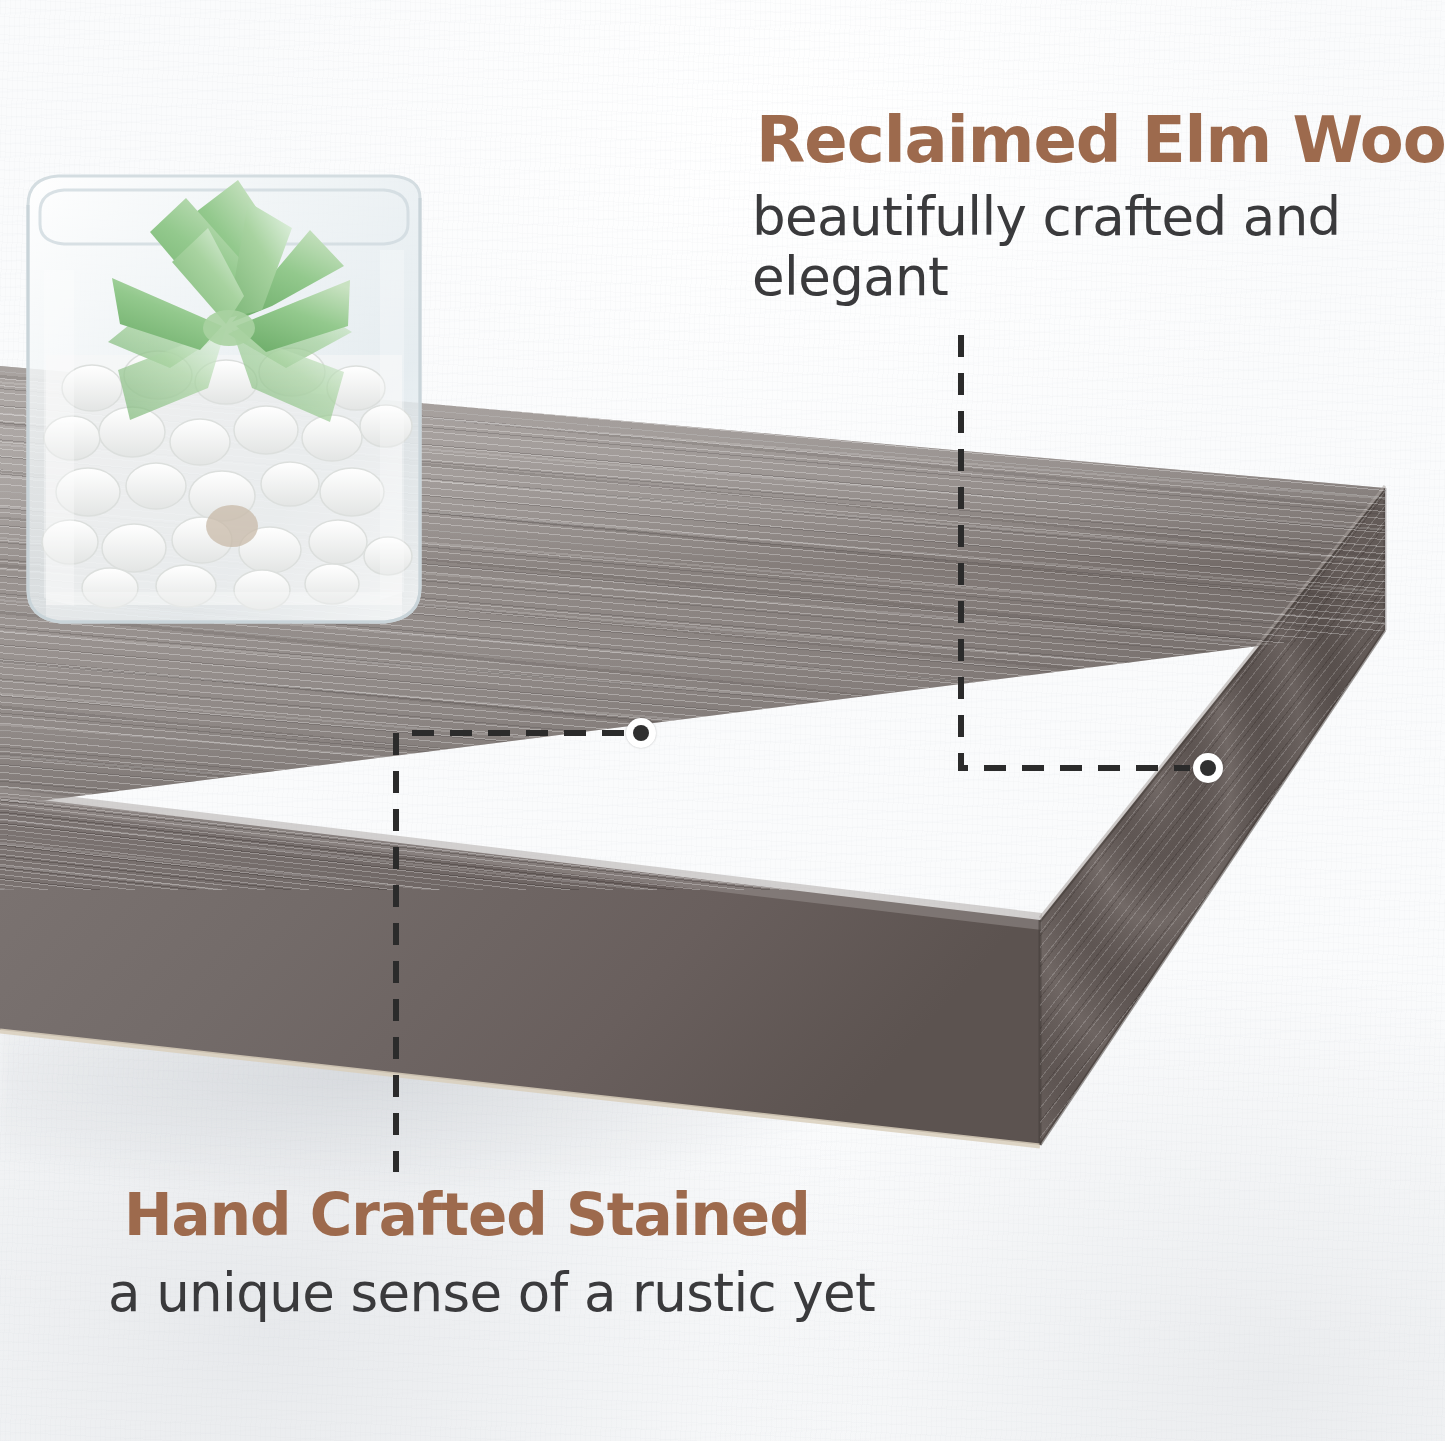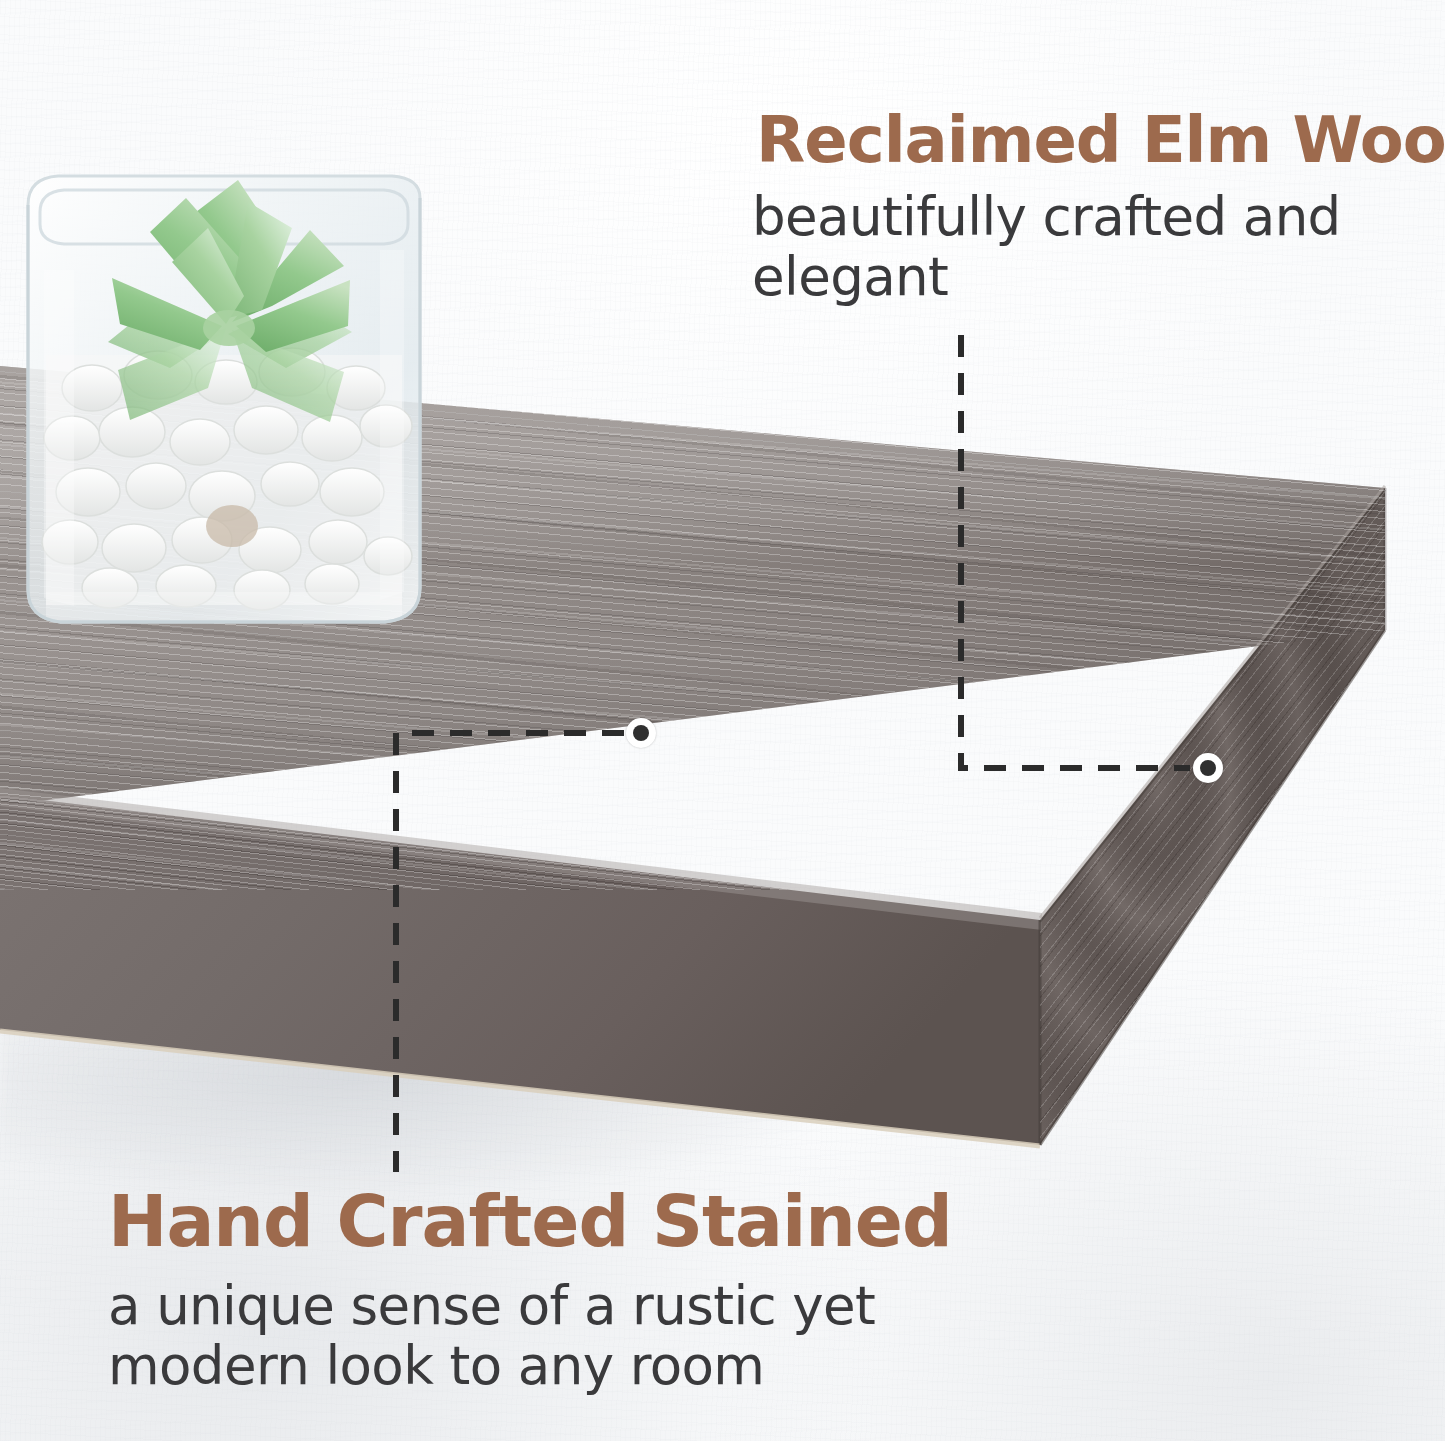--- a/index.html
+++ b/index.html
@@ -115,21 +115,21 @@
     color:#3a3a3c;
     margin:0;
   }
   .subcopy span{ display:block; white-space:nowrap; }
 
   #block-top{ left:752px; top:108px; }
   #block-top .headline{ font-size:64px; margin-left:4px; }
   #block-top .subcopy{ margin-top:14px; }
 
   #block-bottom{ left:108px; top:1186px; }
-  #block-bottom .headline{ font-size:71px; }
+  #block-bottom .headline{ font-size:58px;margin-left:16px; }
   #block-bottom .subcopy{ margin-top:18px; }
 </style>
 </head>
 <body>
 
 <div id="stage">
 
   <div class="wall"></div>
   <div class="wall-tex"></div>
   <div class="wall-shadow"></div>
@@ -306,17 +306,16 @@
     <p class="subcopy">
       <span>beautifully crafted and</span>
       <span>elegant</span>
     </p>
   </div>
 
   <div class="txtblock" id="block-bottom">
     <p class="headline">Hand Crafted Stained</p>
     <p class="subcopy">
       <span>a unique sense of a rustic yet</span>
-      <span>modern look to any room</span>
     </p>
   </div>
 
 </div>
 
 </body></html>

